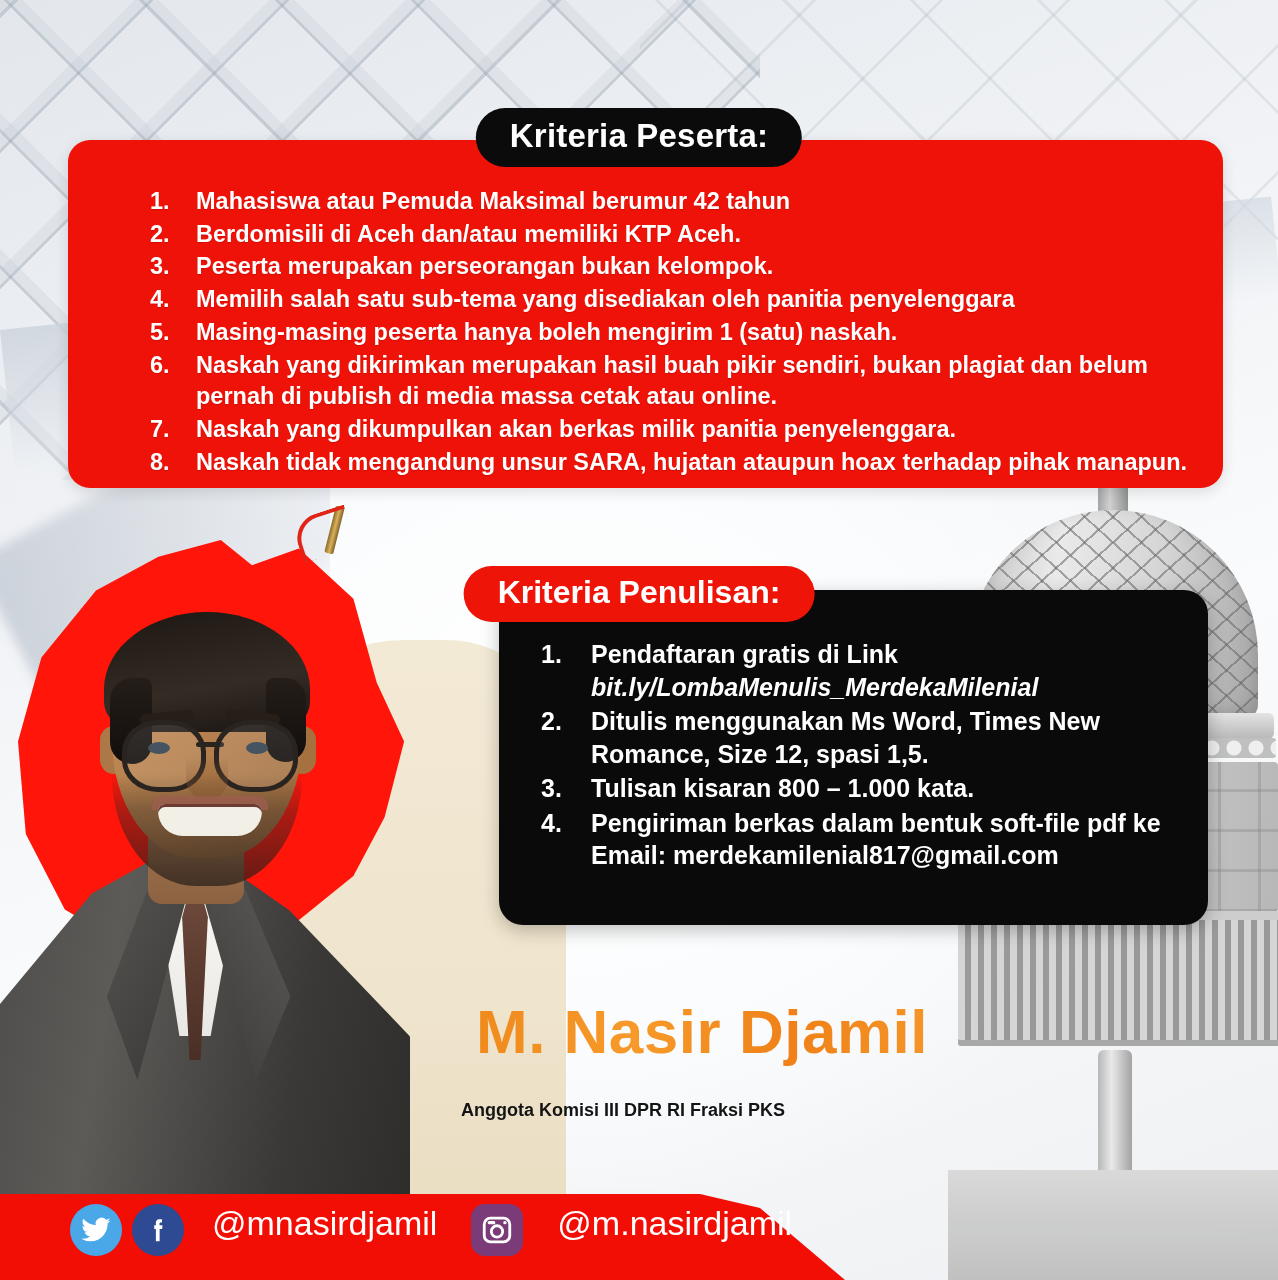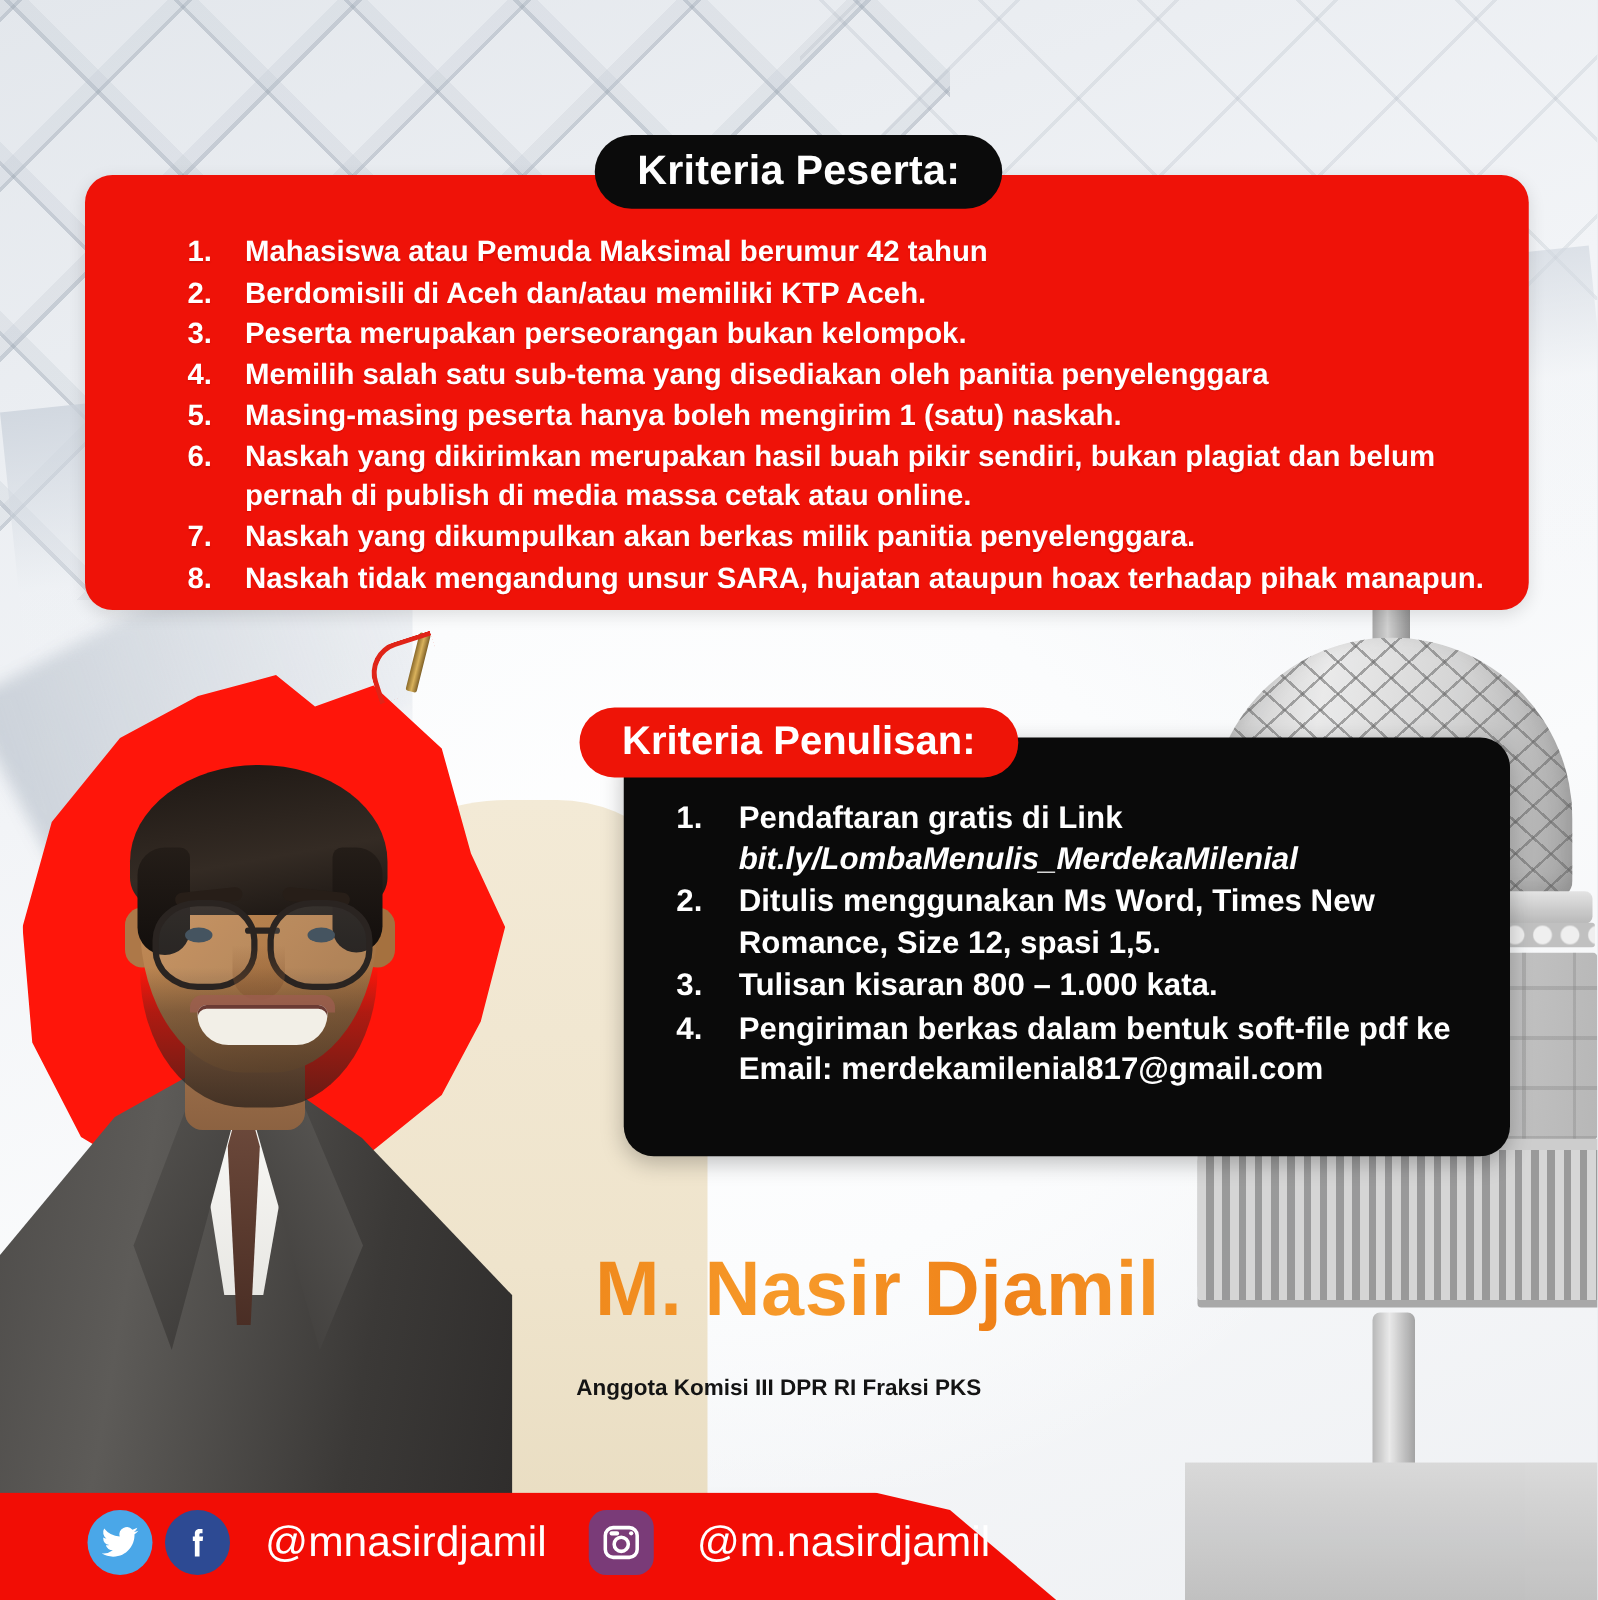--- a/index.html
+++ b/index.html
@@ -303,21 +303,21 @@
   }
 
   
   .bottom-bar{
     position:absolute;left:0;top:1194px;width:1000px;height:86px;
     background:#f20d05;
     clip-path:polygon(0 0, 700px 0, 760px 14px, 845px 86px, 0 86px);
   }
   .social{
     position:absolute;left:70px;top:1204px;height:60px;
-    display:flex;align-items:center;gap:16px;
+    display:flex;gap:16px;
   }
   .icon-circle{
     width:52px;height:52px;border-radius:50%;
     display:flex;align-items:center;justify-content:center;
     flex:0 0 52px;
   }
   .ic-tw{background:#4aa7e8;}
   .ic-fb{background:#2d4a93;margin-left:-6px;}
   .ic-ig{background:#7a3b78;margin-left:18px;border-radius:14px;}
   .handle{

